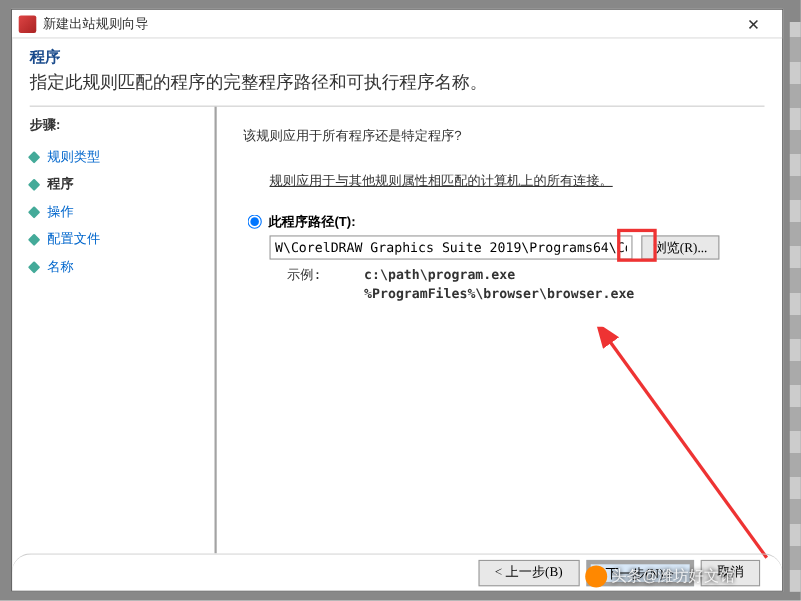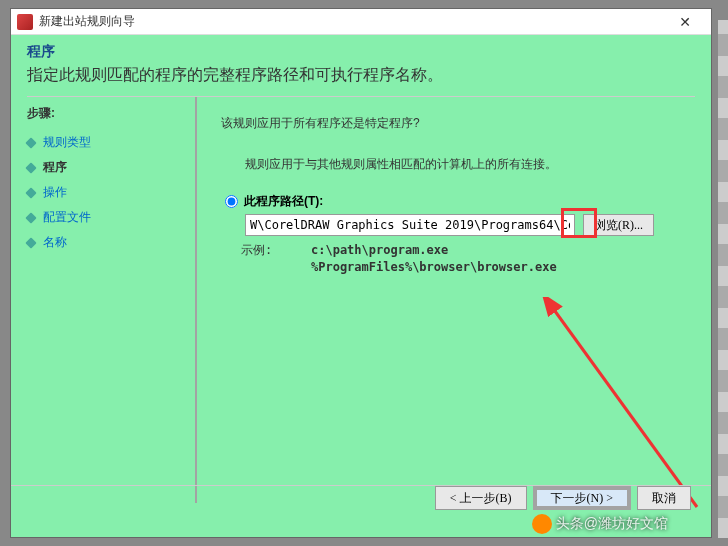--- a/index.html
+++ b/index.html
@@ -1,17 +1,17 @@
 <!DOCTYPE html>
 <html><head>
 <meta charset="utf-8">
 <style>
 * { box-sizing: border-box; margin: 0; padding: 0; }
 body { font-family: "Microsoft YaHei", SimSun, sans-serif; font-size: 12px; background: #888; width: 728px; height: 546px; overflow: hidden; position: relative; }
-.window { position: absolute; left: 10px; top: 8px; width: 702px; height: 530px; background: #86efac; border: 1px solid #666; }
+.window { position: absolute; left: 10px; top: 8px; width: 702px; height: 530px; background: #ffffff; border: 1px solid #666; }
 .titlebar { height: 26px; display: flex; align-items: center; padding: 0 6px; border-bottom: 1px solid #ddd; background: #fff; }
 .titlebar .icon { width: 16px; height: 16px; background: linear-gradient(135deg,#d44 0%,#a22 100%); border-radius: 2px; margin-right: 6px; }
 .titlebar .title { flex: 1; font-size: 12px; color: #333; }
 .titlebar .close { width: 40px; height: 24px; display: flex; align-items: center; justify-content: center; font-size: 14px; color: #333; cursor: default; }
 .header { padding: 8px 16px 10px; }
 .header h1 { font-size: 14px; font-weight: bold; color: #1a4b8c; margin-bottom: 4px; }
 .header .desc { font-size: 16px; color: #333; }
 .divider { height: 1px; background: #ccc; margin: 0 16px; }
 .content { display: flex; height: calc(100% - 26px - 52px - 44px); }
 .sidebar { width: 186px; padding: 8px 0 0 16px; border-right: 2px solid #a3a3a3; }
@@ -19,29 +19,29 @@
 .sidebar .step { display: flex; align-items: center; padding: 4px 0; color: #0066cc; font-size: 12px; }
 .sidebar .step.current { color: #333; font-weight: bold; }
 .sidebar .bullet { width: 8px; height: 8px; margin-right: 8px; background: #4a9; border-radius: 1px; transform: rotate(45deg); }
 .sidebar .step.current .bullet { background: #4a9; }
 .main { flex: 1; padding: 18px 7px 10px 24px; position: relative; }
 .question { font-size: 12px; color: #333; margin-bottom: 24px; }
 .radio-group { margin-left: 4px; }
 .radio-row { display: flex; align-items: flex-start; margin-bottom: 4px; }
 .radio-row input[type="radio"] { margin-right: 6px; margin-top: 2px; }
 .radio-row label { font-weight: bold; font-size: 12px; }
-.radio-desc { margin-left: 20px; font-size: 12px; color: #333; margin-bottom: 20px; }
+.radio-desc { margin-left: 20px; font-size: 12px; color: #333; margin-bottom: 20px; text-decoration: underline; }
 .path-row { display: flex; align-items: center; margin-left: 20px; margin-bottom: 6px; position: relative; }
 .path-input { width: 330px; height: 22px; font-family: SimSun, monospace; font-size: 12px; padding: 2px 4px; border: 1px solid #999; }
 .browse-btn { margin-left: 8px; height: 22px; padding: 0 10px; font-size: 12px; font-family: SimSun; background: #e8e8e8; border: 1px solid #999; text-align: center; }
 .red-box { position: absolute; border: 3px solid #e33; width: 36px; height: 30px; left: 316px; top: -6px; pointer-events: none; }
-.example-row { display: flex; margin-left: 16px; font-family: SimSun, monospace; font-size: 12px; color: #333; }
+.example-row { display: flex; margin-left: 36px; font-family: SimSun, monospace; font-size: 12px; color: #333; }
 .example-label { width: 70px; }
 .example-text { line-height: 1.4; font-weight: bold; }
-.footer { position: absolute; bottom: 0; left: 0; right: 0; height: 52px; border-top: 1px solid #ccc; display: flex; justify-content: flex-end; padding-right: 20px; gap: 6px; }
+.footer { position: absolute; bottom: 0; left: 0; right: 0; height: 34px; border-top: 1px solid #ccc; display: flex; align-items: center; justify-content: flex-end; padding-right: 20px; gap: 6px; border-radius: 21px; }
 .footer button { height: 24px; padding: 0 14px; font-size: 12px; font-family: SimSun; background: #e8e8e8; border: 1px solid #999; }
 .footer button.primary { background: #d8e8f8; border: 4px solid #a3a3a3; }
 .arrow-svg { position: absolute; left: 340px; top: 200px; pointer-events: none; }
 .watermark { position: absolute; bottom: 12px; right: 60px; color: rgba(255,255,255,0.85); font-size: 14px; text-shadow: 0 0 4px #000; z-index: 100; display: flex; align-items: center; }
 .watermark .avatar { width: 20px; height: 20px; border-radius: 50%; background: #f80; margin-right: 4px; }
 .right-edge { position: absolute; right: 0; top: 20px; width: 10px; height: 518px; background: repeating-linear-gradient(0deg, #ccc 0, #ccc 20px, #aaa 20px, #aaa 42px); }
 </style>
 </head>
 <body>
 

